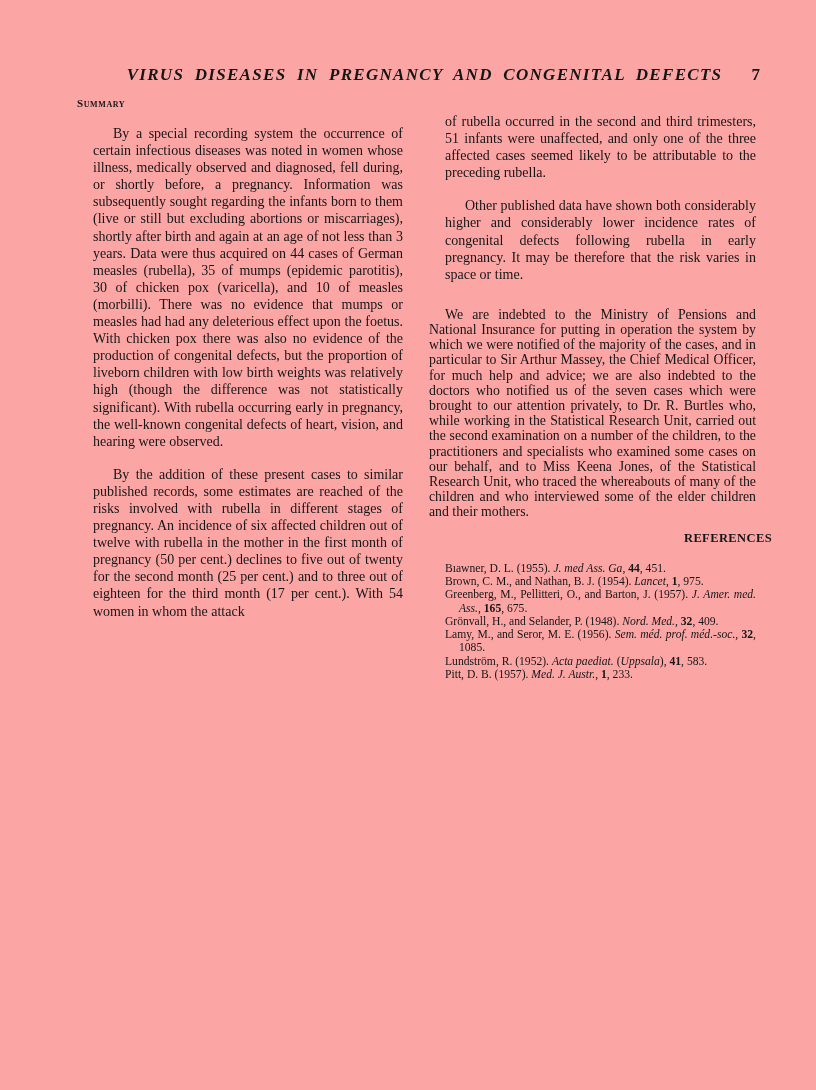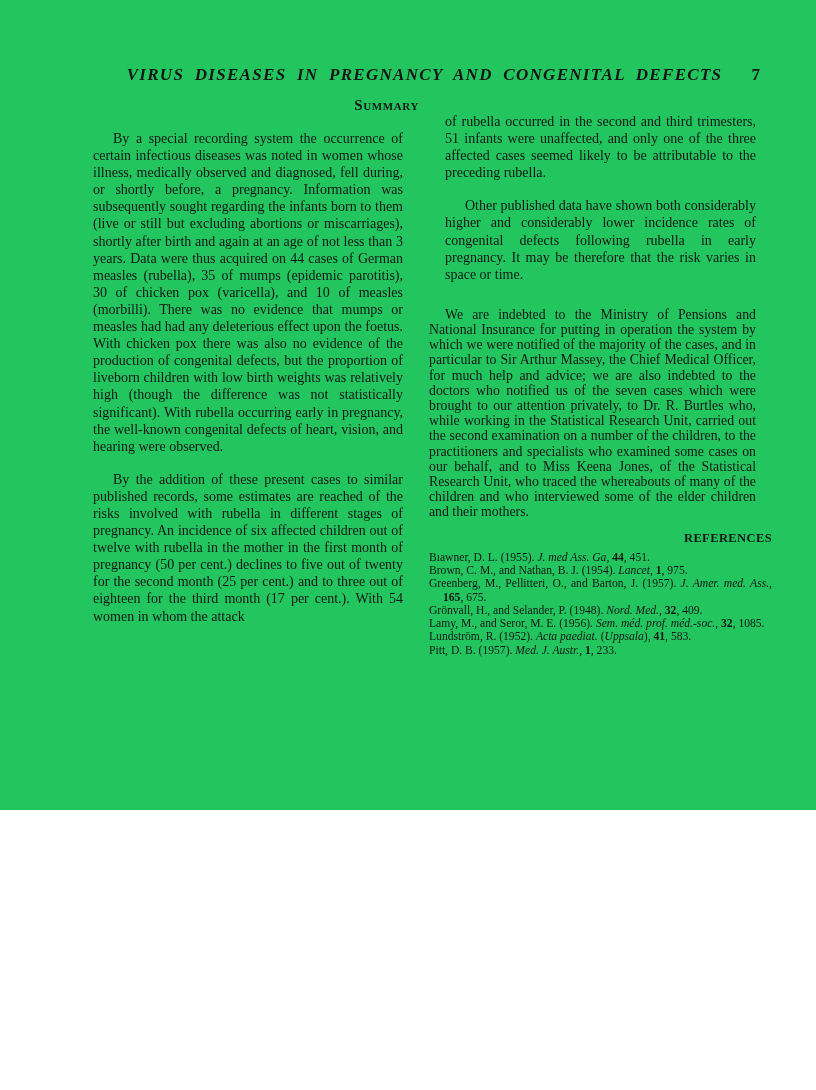--- a/index.html
+++ b/index.html
@@ -3,22 +3,22 @@
 <meta charset="utf-8">
 <style>
   html, body {
     margin: 0;
     padding: 0;
     background: #ffffff;
   }
   .page {
     position: relative;
     width: 816px;
-    height: 810px;
-    background: #22c55e;
+    height: 1090px;
+    background: #fca5a5;
     color: #161616;
     font-family: "Liberation Serif", serif;
     overflow: hidden;
   }
   .running-head {
     position: absolute;
     top: 65px;
     left: 77px;
     width: 695px;
     height: 22px;
@@ -45,23 +45,23 @@
     left: 77px;
     width: 695px;
     display: flex;
     gap: 10px;
   }
   .col-left  { width: 342px; }
   .col-right { width: 343px; }
   .summary-head {
     font-variant: small-caps;
     font-weight: 700;
-    font-size: 15px;
+    font-size: 11px;
     letter-spacing: 0.6px;
-    text-align: right;
+    text-align: left;
     margin: 0 0 7px 0;
   }
   .body {
     font-size: 14px;
     line-height: 17.1px;
     text-align: justify;
     margin: 16px;
   }
   .indent { text-indent: 20px; }
   .ack {
@@ -71,21 +71,21 @@
     text-indent: 16px;
     margin: 24px 16px 0 0;
   }
   .refs-head {
     font-size: 12.5px;
     font-weight: 700;
     letter-spacing: 0.4px;
     text-align: right;
     margin: 11px 0 5px 0;
   }
-  .refs { margin: 0; }
+  .refs { margin: 16px; }
   .ref {
     font-size: 11.6px;
     line-height: 13.3px;
     text-align: justify;
     margin: 0;
     padding-left: 14px;
     text-indent: -14px;
   }
   .ref b { font-weight: 700; }
   .ref i { font-style: italic; }

